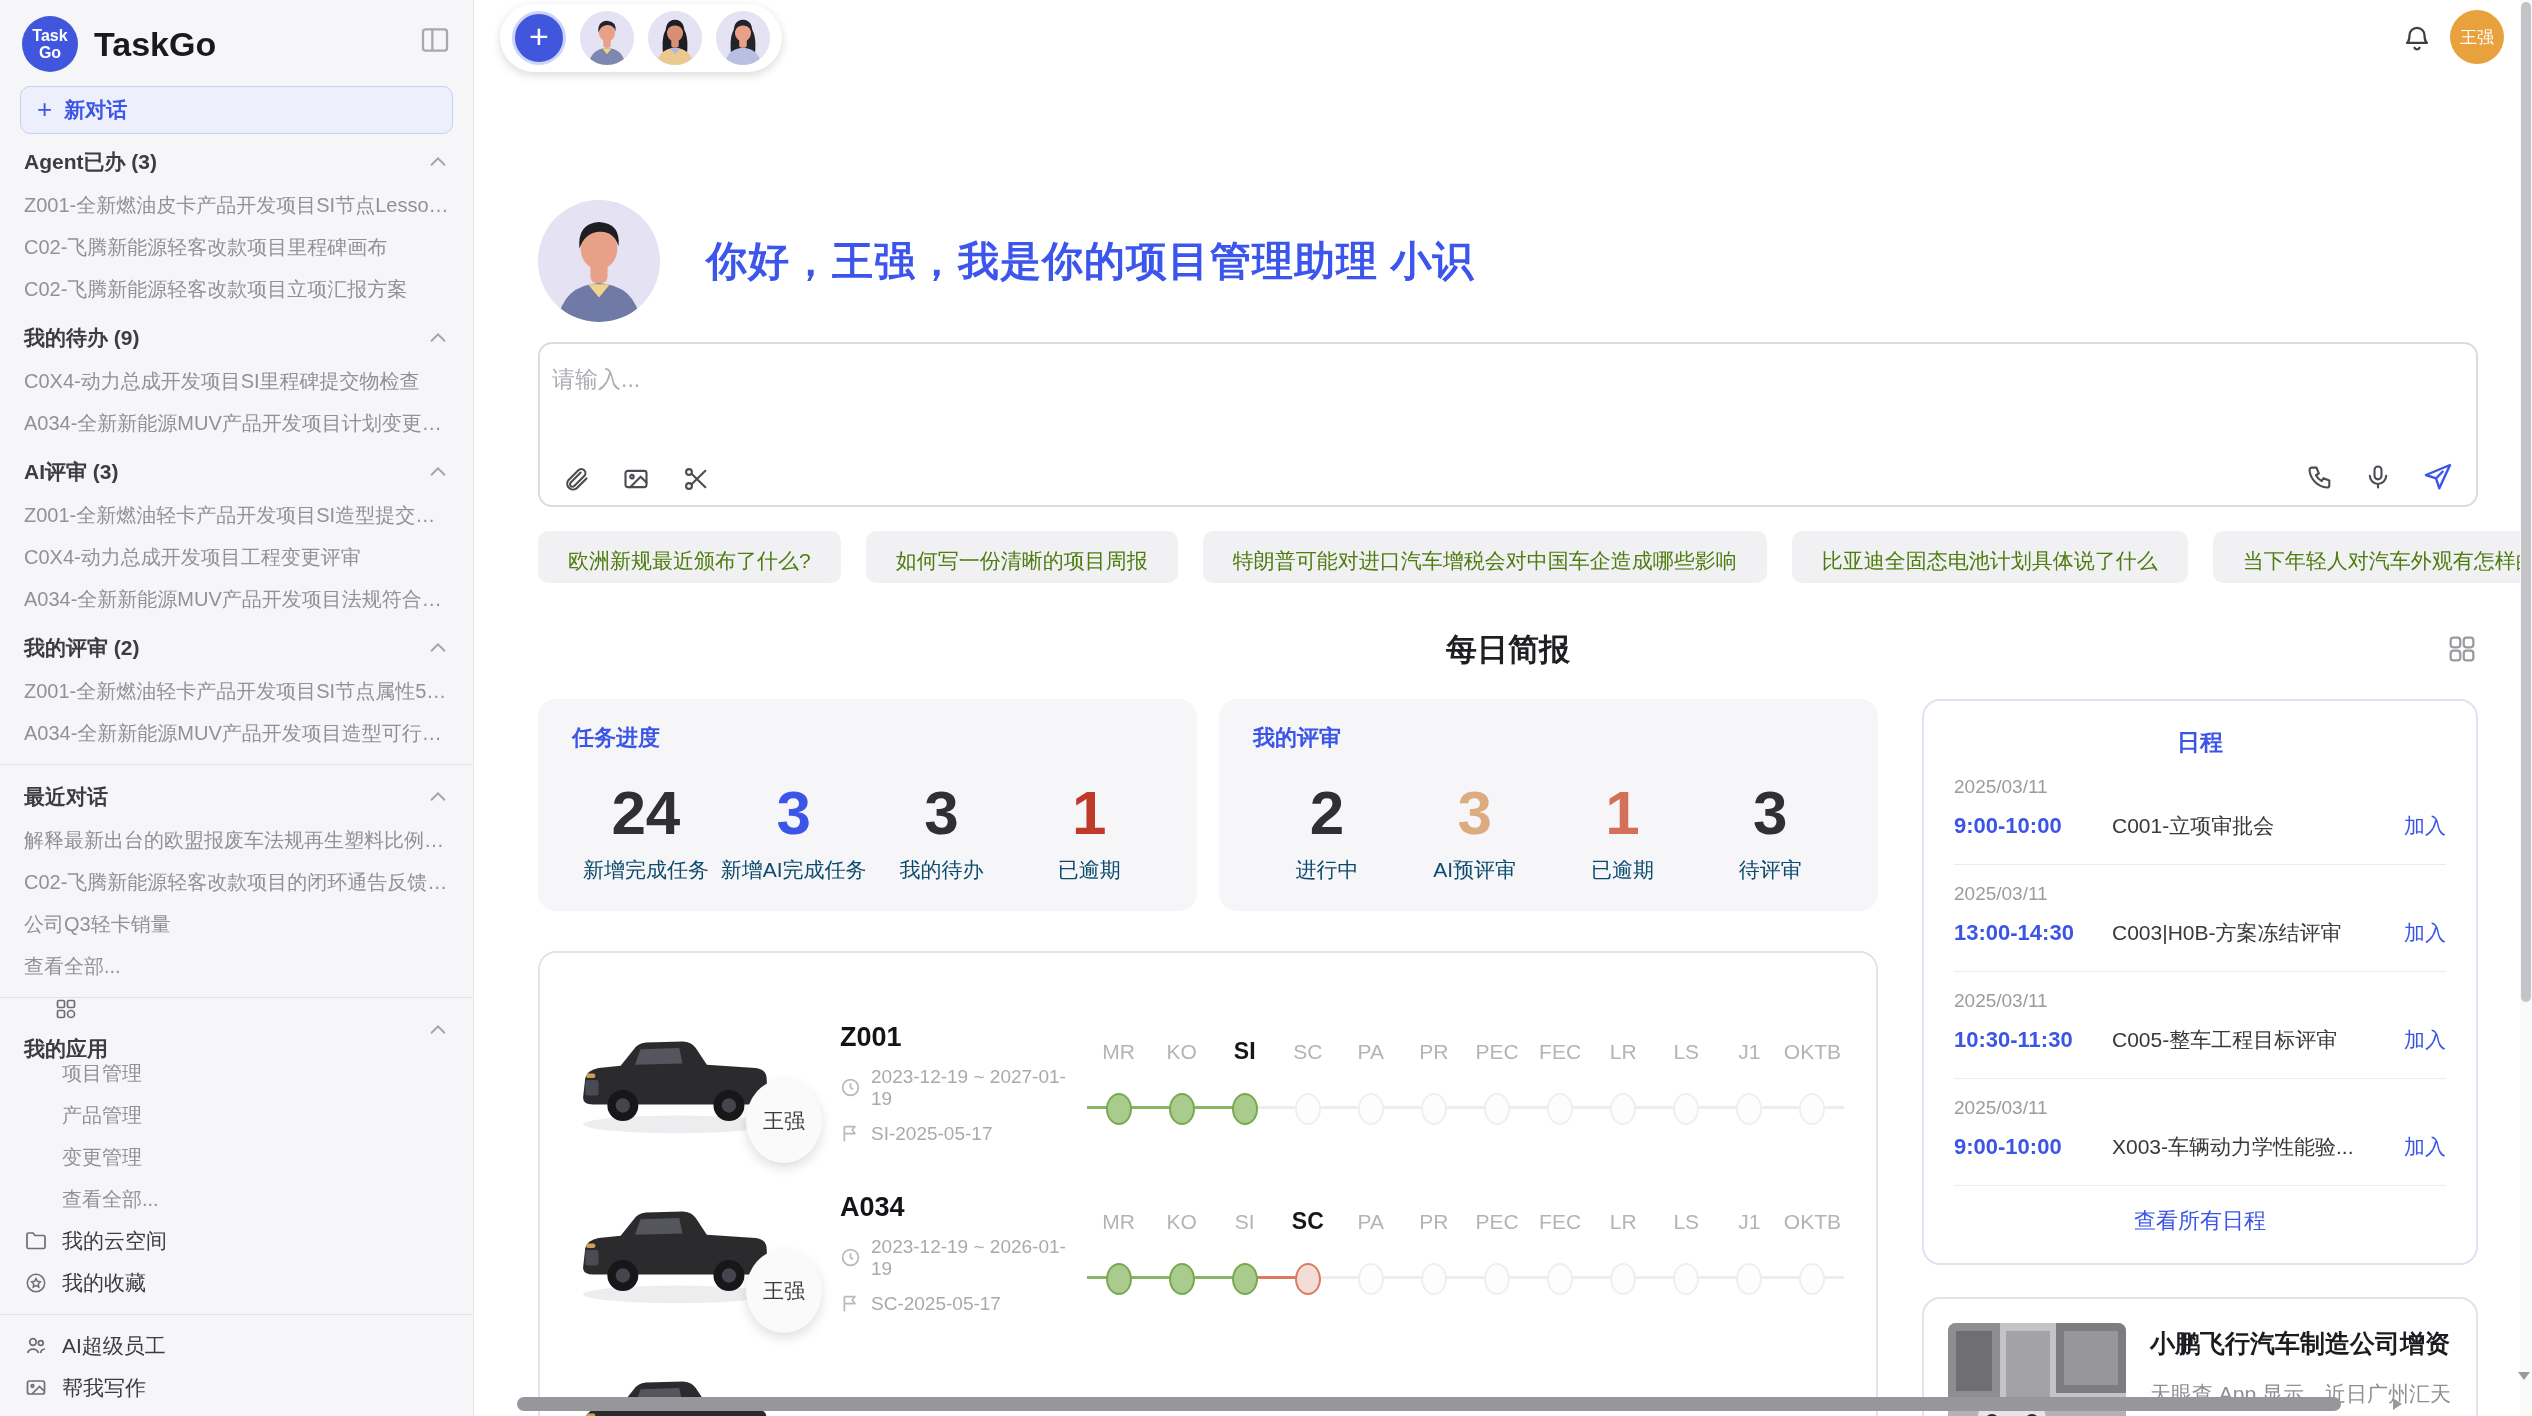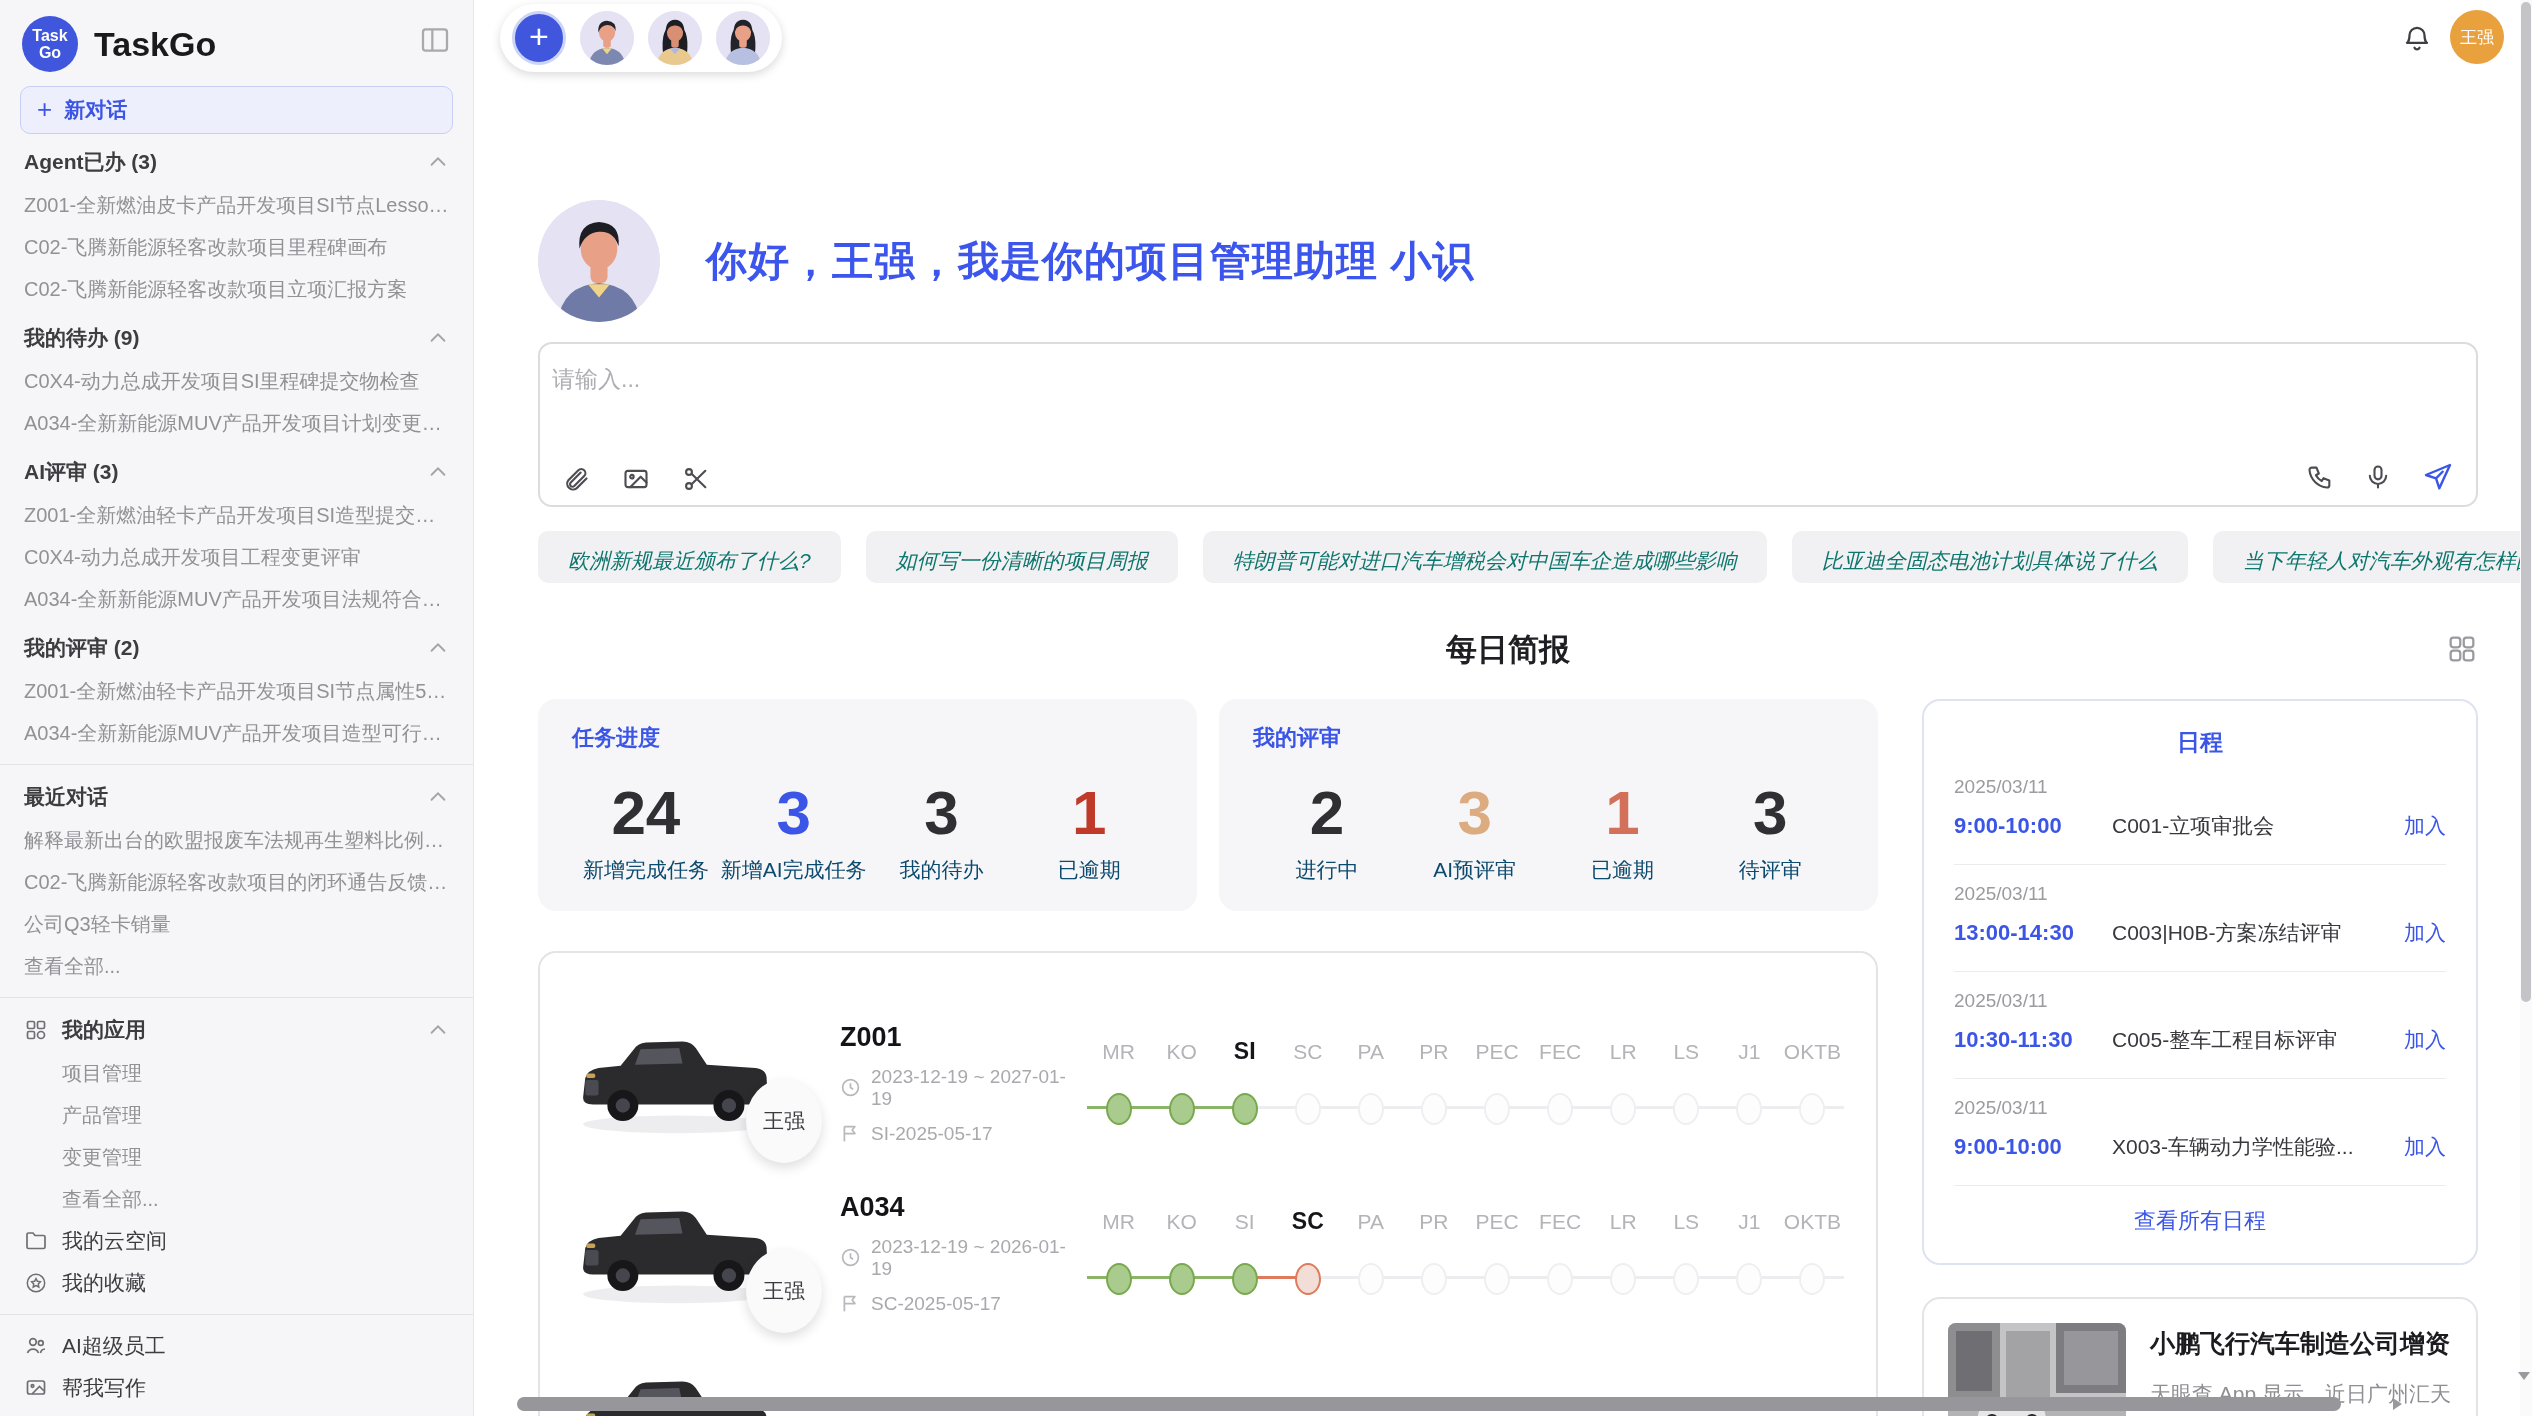--- a/index.html
+++ b/index.html
@@ -15,21 +15,21 @@
           flex-direction:column; align-items:center; justify-content:center; font-size:16px;
           font-weight:700; line-height:17px; flex:none; }
   .app-title { font-size:34px; font-weight:700; color:#1a1a1e; margin-left:16px; }
   .collapse-btn { position:absolute; right:2px; top:24px; background:none; border:none; cursor:pointer; line-height:0; }
   .new-chat { width:100%; height:48px; margin-top:10px; background:#edeffc; border:1px solid #c9cff3;
               border-radius:10px; display:flex; align-items:center; padding-left:16px; color:#3b55e6;
               font-size:21px; font-weight:700; gap:12px; cursor:pointer; font-family:inherit; }
   .new-chat .plus { font-size:26px; font-weight:400; line-height:1; margin-top:-2px; }
   .side-sec-head { height:44px; display:flex; align-items:center; justify-content:space-between;
                    color:#3c3c41; font-size:21px; font-weight:700; padding:0 4px; margin-top:6px; cursor:pointer; }
-  .side-sec-head .with-icon { display:flex; align-items:center; gap:14px; }
+  .side-sec-head .with-icon { display:flex; align-items:center; gap:14px;flex-direction:column; }
   .side-item { height:42px; line-height:42px; color:#919196; font-size:20px; white-space:nowrap;
                overflow:hidden; text-overflow:ellipsis; padding:0 4px; cursor:pointer; }
   .sub-item { padding-left:42px; }
   .side-row { height:42px; display:flex; align-items:center; gap:14px; color:#3c3c41;
               font-size:21px; padding:0 4px; cursor:pointer; }
   .divider { height:1px; background:#e3e3e6; margin:10px -20px; }
 
   
   main { flex:1; position:relative; padding:0 54px 0 64px; min-width:0; }
   .topbar { position:absolute; left:0; top:0; right:0; height:74px; }
@@ -49,21 +49,21 @@
   .greet-text { font-size:41px; font-weight:800; color:#3c55ec; letter-spacing:1px; }
 
   .input-card { margin-top:20px; height:165px; border:2px solid #dcdce0; border-radius:14px; position:relative; background:#fff; }
   .input-ph { position:absolute; left:12px; top:20px; font-size:23px; color:#aeaeb4; cursor:text; width:80%; height:90px; }
   .tool-left { position:absolute; left:22px; bottom:12px; display:flex; gap:32px; }
   .tool-right { position:absolute; right:22px; bottom:12px; display:flex; gap:30px; align-items:center; }
   .tool-btn { background:none; border:none; cursor:pointer; line-height:0; }
 
   .chips { display:flex; gap:25px; margin-top:24px; }
   .chip { height:52px; padding:16px 30px; background:#f1f1f3; border:none; border-radius:10px;
-          font-size:21px; color:#0f766e; white-space:nowrap; cursor:pointer; font-family:inherit;font-style:italic; }
+          font-size:21px; color:#4d7c0f; white-space:nowrap; cursor:pointer; font-family:inherit; }
 
   .brief-head { position:relative; margin-top:46px; height:44px; display:flex; justify-content:center; }
   .brief-title { font-size:31px; font-weight:700; color:#1e1e23; }
   .layout-btn { position:absolute; right:0; top:4px; background:none; border:none; cursor:pointer; line-height:0; }
 
   .cols { display:flex; gap:44px; margin-top:26px; align-items:flex-start; }
   .left-col { flex:1; min-width:0; }
   .right-col { width:556px; flex:none; }
 
   .stats-row { display:flex; gap:22px; }

